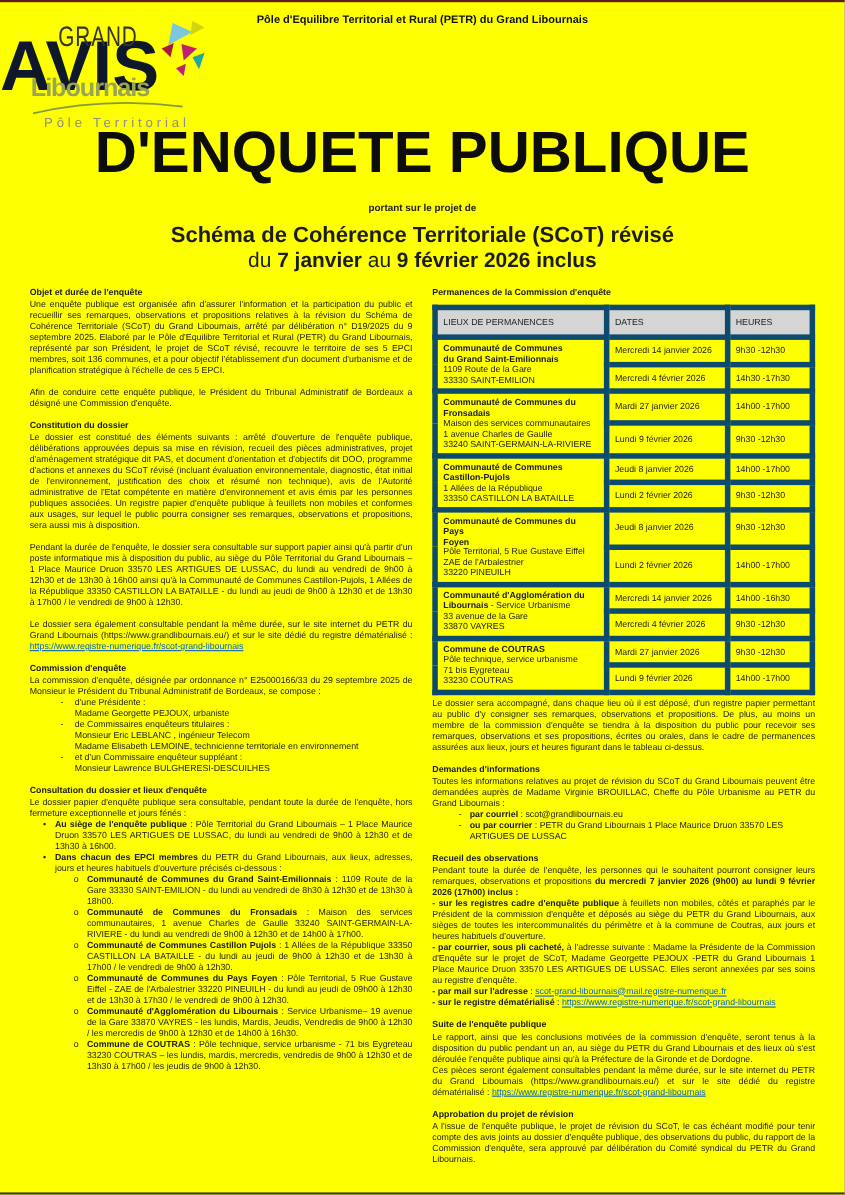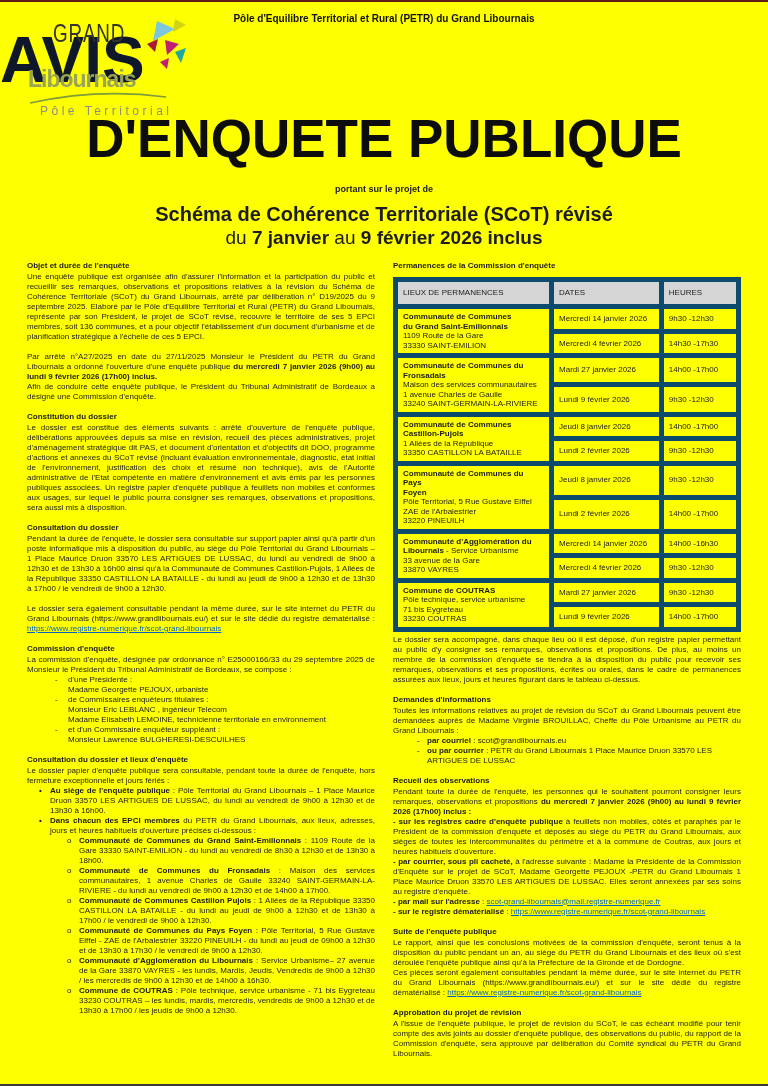--- a/index.html
+++ b/index.html
@@ -91,31 +91,29 @@
   <div class="daterange"><span>du </span><b>7 janvier</b><span> au </span><b>9 février 2026 inclus</b></div>
 
   <div class="cols">
 
     <div class="col">
 
       <div class="section">
         <div class="h">Objet et durée de l'enquête</div>
         <div class="p">Une enquête publique est organisée afin d'assurer l'information et la participation du public et recueillir ses remarques, observations et propositions relatives à la révision du Schéma de Cohérence Territoriale (SCoT) du Grand Libournais, arrêté par délibération n° D19/2025 du 9 septembre 2025. Elaboré par le Pôle d'Equilibre Territorial et Rural (PETR) du Grand Libournais, représenté par son Président, le projet de SCoT révisé, recouvre le territoire de ses 5 EPCI membres, soit 136 communes, et a pour objectif l'établissement d'un document d'urbanisme et de planification stratégique à l'échelle de ces 5 EPCI.</div>
         <div class="gap"></div>
-        <div class="p"><span>Par arrêté n°A27/2025 en date du 27/11/2025 Monsieur le Président du PETR du Grand Libournais a ordonné l'ouverture d'une enquête publique </span><b>du mercredi 7 janvier 2026 (9h00) au lundi 9 février 2026 (17h00) inclus.</b></div>
         <div class="p">Afin de conduire cette enquête publique, le Président du Tribunal Administratif de Bordeaux a désigné une Commission d'enquête.</div>
       </div>
 
       <div class="section">
         <div class="h">Constitution du dossier</div>
         <div class="p">Le dossier est constitué des éléments suivants : arrêté d'ouverture de l'enquête publique, délibérations approuvées depuis sa mise en révision, recueil des pièces administratives, projet d'aménagement stratégique dit PAS, et document d'orientation et d'objectifs dit DOO, programme d'actions et annexes du SCoT révisé (incluant évaluation environnementale, diagnostic, état initial de l'environnement, justification des choix et résumé non technique), avis de l'Autorité administrative de l'Etat compétente en matière d'environnement et avis émis par les personnes publiques associées. Un registre papier d'enquête publique à feuillets non mobiles et conformes aux usages, sur lequel le public pourra consigner ses remarques, observations et propositions, sera aussi mis à disposition.</div>
       </div>
 
       <div class="section">
-        <div class="h">Consultation du dossier</div>
         <div class="p">Pendant la durée de l'enquête, le dossier sera consultable sur support papier ainsi qu'à partir d'un poste informatique mis à disposition du public, au siège du Pôle Territorial du Grand Libournais – 1 Place Maurice Druon 33570 LES ARTIGUES DE LUSSAC, du lundi au vendredi de 9h00 à 12h30 et de 13h30 à 16h00 ainsi qu'à la Communauté de Communes Castillon-Pujols, 1 Allées de la République 33350 CASTILLON LA BATAILLE - du lundi au jeudi de 9h00 à 12h30 et de 13h30 à 17h00 / le vendredi de 9h00 à 12h30.</div>
         <div class="gap"></div>
         <div class="p"><span>Le dossier sera également consultable pendant la même durée, sur le site internet du PETR du Grand Libournais (https://www.grandlibournais.eu/) et sur le site dédié du registre dématérialisé : </span><a href="#" class="lnk">https://www.registre-numerique.fr/scot-grand-libournais</a></div>
       </div>
 
       <div class="section">
         <div class="h">Commission d'enquête</div>
         <div class="p">La commission d'enquête, désignée par ordonnance n° E25000166/33 du 29 septembre 2025 de Monsieur le Président du Tribunal Administratif de Bordeaux, se compose :</div>
         <div class="dash-item">
             <span class="m">-</span>
@@ -154,21 +152,21 @@
         <div class="b2">
             <span class="m">o</span>
             <div><b>Communauté de Communes Castillon Pujols</b><span> : 1 Allées de la République 33350 CASTILLON LA BATAILLE - du lundi au jeudi de 9h00 à 12h30 et de 13h30 à 17h00 / le vendredi de 9h00 à 12h30.</span></div>
           </div>
         <div class="b2">
             <span class="m">o</span>
             <div><b>Communauté de Communes du Pays Foyen</b><span> : Pôle Territorial, 5 Rue Gustave Eiffel - ZAE de l'Arbalestrier 33220 PINEUILH - du lundi au jeudi de 09h00 à 12h30 et de 13h30 à 17h30 / le vendredi de 9h00 à 12h30.</span></div>
           </div>
         <div class="b2">
             <span class="m">o</span>
-            <div><b>Communauté d'Agglomération du Libournais</b><span> : Service Urbanisme– 27 avenue de la Gare 33870 VAYRES - les lundis, Mardis, Jeudis, Vendredis de 9h00 à 12h30 / les mercredis de 9h00 à 12h30 et de 14h00 à 16h30.</span></div>
+            <div><b>Communauté d'Agglomération du Libournais</b><span> : Service Urbanisme– 19 avenue de la Gare 33870 VAYRES - les lundis, Mardis, Jeudis, Vendredis de 9h00 à 12h30 / les mercredis de 9h00 à 12h30 et de 14h00 à 16h30.</span></div>
           </div>
         <div class="b2">
             <span class="m">o</span>
             <div><b>Commune de COUTRAS</b><span> : Pôle technique, service urbanisme - 71 bis Eygreteau 33230 COUTRAS – les lundis, mardis, mercredis, vendredis de 9h00 à 12h30 et de 13h30 à 17h00 / les jeudis de 9h00 à 12h30.</span></div>
           </div>
       </div>
     </div>
 
     <div class="col">
 

